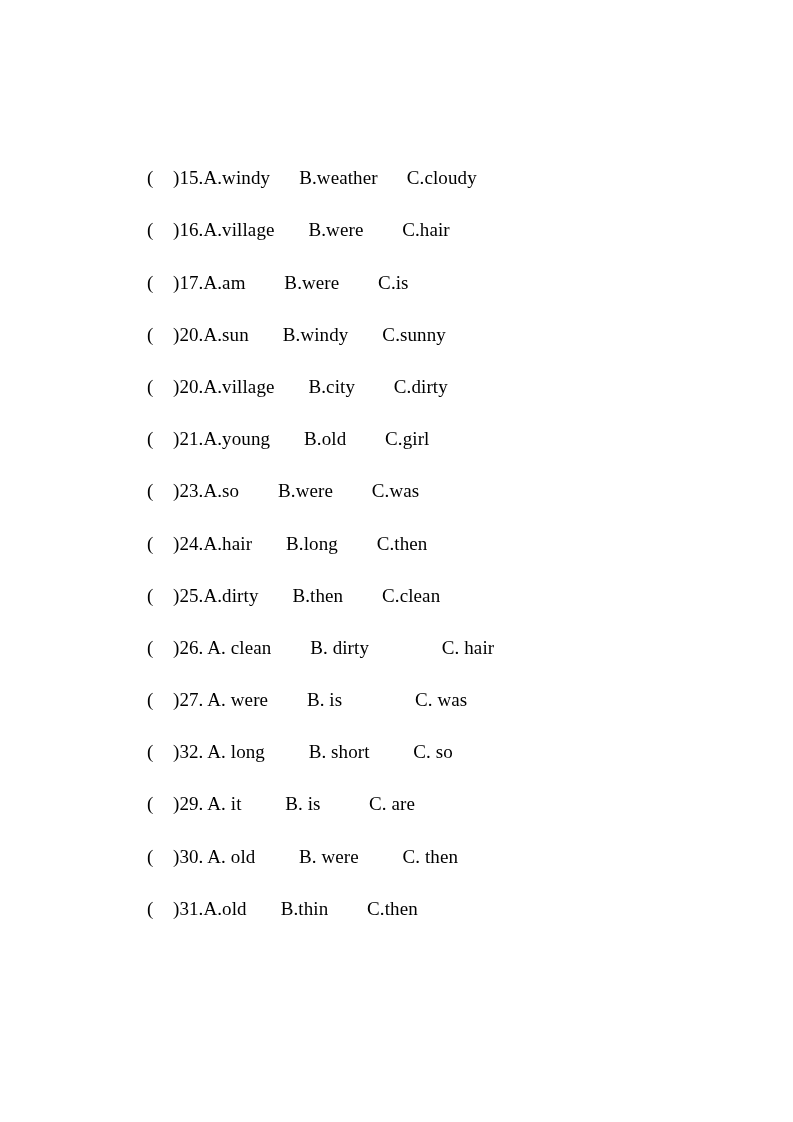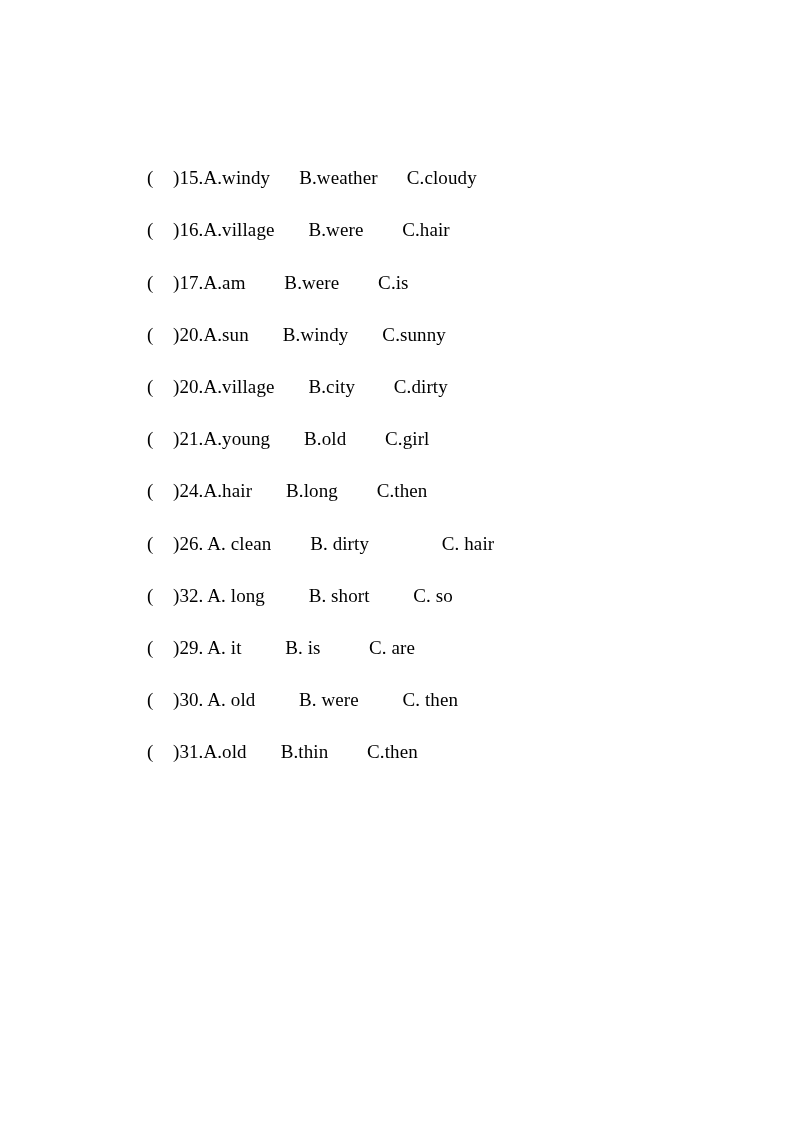--- a/index.html
+++ b/index.html
@@ -67,30 +67,39 @@
 
     <div class="q-row">
       <span class="paren">(</span><span class="paren">    </span><span class="paren">)</span><span class="stem">20.</span><span class="opt">A.village</span><span>       </span><span class="opt">B.city</span><span>        </span><span class="opt">C.dirty</span>
     </div>
 
     <div class="q-row">
       <span class="paren">(</span><span class="paren">    </span><span class="paren">)</span><span class="stem">21.</span><span class="opt">A.young</span><span>       </span><span class="opt">B.old</span><span>        </span><span class="opt">C.girl</span>
     </div>
 
 
+    <div class="q-row">
+      <span class="paren">(</span><span class="paren">    </span><span class="paren">)</span><span class="stem">23.</span><span class="opt">A.so</span><span>        </span><span class="opt">B.were</span><span>        </span><span class="opt">C.was</span>
+    </div>
 
     <div class="q-row">
       <span class="paren">(</span><span class="paren">    </span><span class="paren">)</span><span class="stem">24.</span><span class="opt">A.hair</span><span>       </span><span class="opt">B.long</span><span>        </span><span class="opt">C.then</span>
     </div>
 
+    <div class="q-row">
+      <span class="paren">(</span><span class="paren">    </span><span class="paren">)</span><span class="stem">25.</span><span class="opt">A.dirty</span><span>       </span><span class="opt">B.then</span><span>        </span><span class="opt">C.clean</span>
+    </div>
 
     <div class="q-row">
       <span class="paren">(</span><span class="paren">    </span><span class="paren">)</span><span class="stem">26.</span><span class="opt"> A. clean</span><span>       </span><span class="opt"> B. dirty</span><span>              </span><span class="opt"> C. hair</span>
     </div>
 
+    <div class="q-row">
+      <span class="paren">(</span><span class="paren">    </span><span class="paren">)</span><span class="stem">27.</span><span class="opt"> A. were</span><span>       </span><span class="opt"> B. is</span><span>              </span><span class="opt"> C. was</span>
+    </div>
 
     <div class="q-row">
       <span class="paren">(</span><span class="paren">    </span><span class="paren">)</span><span class="stem">32.</span><span class="opt"> A. long</span><span>        </span><span class="opt"> B. short</span><span>        </span><span class="opt"> C. so</span>
     </div>
 
     <div class="q-row">
       <span class="paren">(</span><span class="paren">    </span><span class="paren">)</span><span class="stem">29.</span><span class="opt"> A. it</span><span>        </span><span class="opt"> B. is</span><span>         </span><span class="opt"> C. are</span>
     </div>
 
     <div class="q-row">

